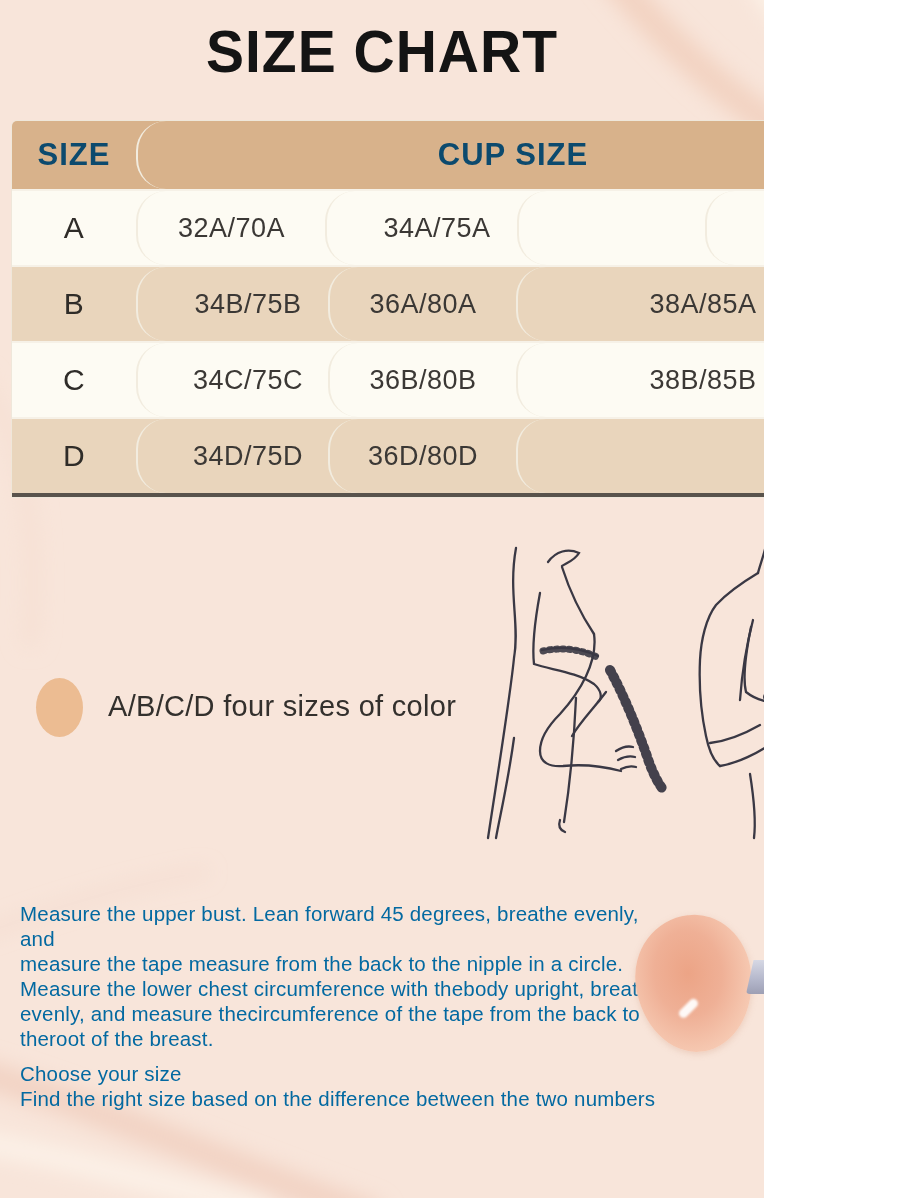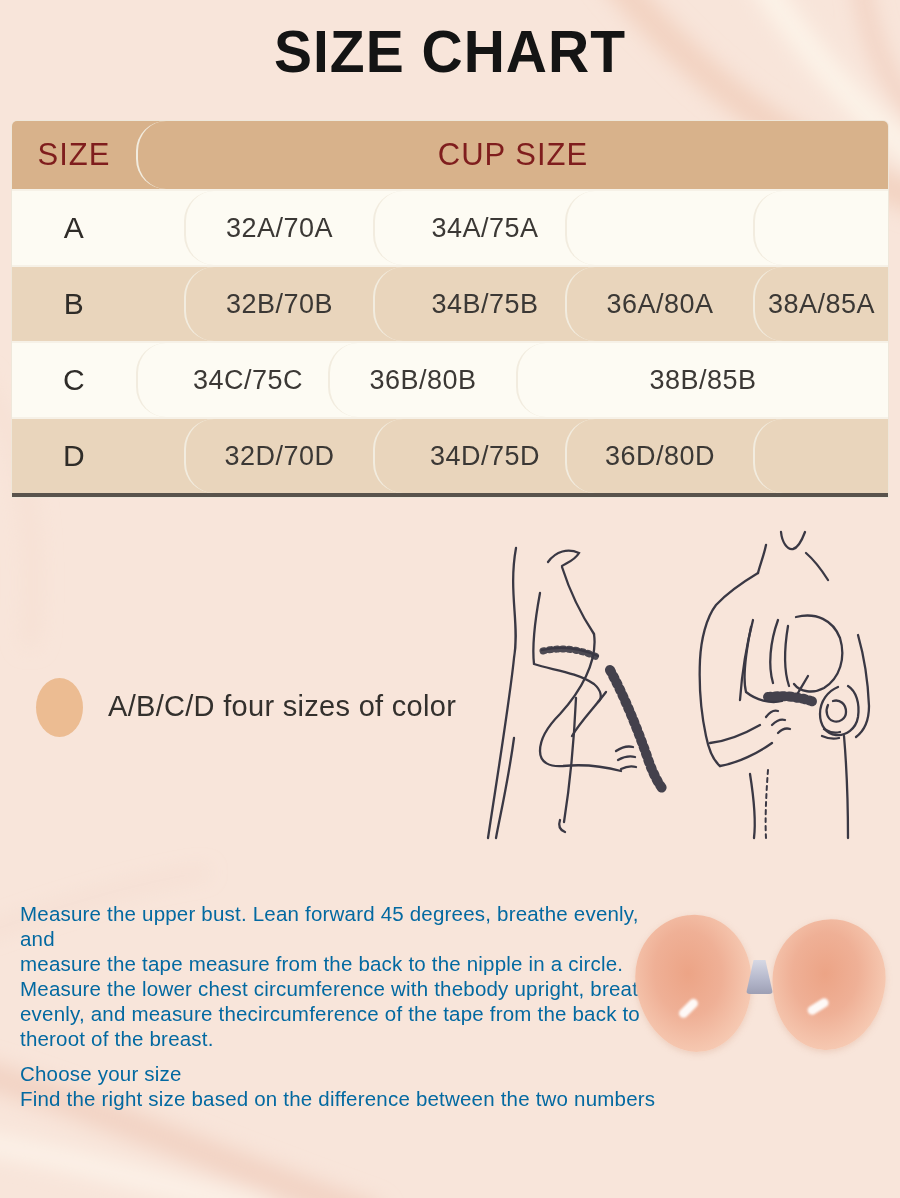--- a/index.html
+++ b/index.html
@@ -1,18 +1,18 @@
 <!DOCTYPE html>
 <html><head>
 <meta charset="utf-8">
 <style>
   html,body{margin:0;padding:0;}
   .page{
     position:relative;
-    width:900px;height:1198px;
+    width:764px;height:1198px;
     background:#f8e5da;
     overflow:hidden;
     font-family:"Liberation Sans", sans-serif;
     color:#46423d;
   }
   .bg-folds{position:absolute;inset:0;pointer-events:none;}
 
   
   .title{
     position:absolute;left:0;top:18px;width:100%;
@@ -33,25 +33,25 @@
   .trow{display:flex;}
   .trow + .trow{border-top:2px solid #f6f1e7;}
   .cell{
     box-sizing:border-box;
     display:flex;align-items:center;justify-content:center;
     font-size:27px;color:#3b3835;letter-spacing:.5px;
     height:74px;
   }
   .cell + .cell{border-left:2px solid #f2ecdf;border-radius:30px;}
   .col-size{width:124px;flex:none;}
-  .col-c{width:189px;flex:none;margin-left:48px;}
+  .col-c{width:189px;flex:none;}
   .col-c2{width:192px;flex:none;padding-left:30px;}
   .col-c3{width:188px;flex:none;}
   .col-c4{flex:1;}
-  .thead .cell{height:68px;font-weight:400;font-size:31px;color:#7f1d1d;letter-spacing:1px;}
+  .thead .cell{height:68px;font-weight:700;font-size:31px;color:#0c4a6e;letter-spacing:1px;}
   .thead{background:#d8b28b;}
   .row-plain{background:#fdfbf3;}
   .row-alt{background:#e9d5bc;}
   .size-letter{font-size:30px;color:#2f2c28;}
 
   
   .figures{position:absolute;left:448px;top:520px;}
   .figures path, .figures line{fill:none;stroke:#3a3844;stroke-width:2.3;stroke-linecap:round;}
   .tape-stripes{stroke-width:10 !important;stroke-dasharray:2.5 4.5;opacity:.95;}
   .tape-ticks{stroke-width:7 !important;stroke-dasharray:1.5 5;opacity:.9;}
@@ -132,36 +132,34 @@
     <div class="trow row-plain">
       <div class="cell col-size size-letter">A</div>
       <div class="cell col-c">32A/70A</div>
       <div class="cell col-c2">34A/75A</div>
       <div class="cell col-c3"></div>
       <div class="cell col-c4"></div>
     </div>
 
     <div class="trow row-alt">
       <div class="cell col-size size-letter">B</div>
-      <div class="cell col-c">32B/70B</div>
       <div class="cell col-c2">34B/75B</div>
       <div class="cell col-c3">36A/80A</div>
       <div class="cell col-c4">38A/85A</div>
     </div>
 
     <div class="trow row-plain">
       <div class="cell col-size size-letter">C</div>
       <div class="cell col-c2">34C/75C</div>
       <div class="cell col-c3">36B/80B</div>
       <div class="cell col-c4">38B/85B</div>
     </div>
 
     <div class="trow row-alt">
       <div class="cell col-size size-letter">D</div>
-      <div class="cell col-c">32D/70D</div>
       <div class="cell col-c2">34D/75D</div>
       <div class="cell col-c3">36D/80D</div>
       <div class="cell col-c4"></div>
     </div>
   </div>
 
   <svg class="figures" width="452" height="330" viewBox="0 0 452 330">
 
     <g>
       <path d="M68,28 C60,72 72,105 66,138 C62,178 50,252 40,318"></path>

